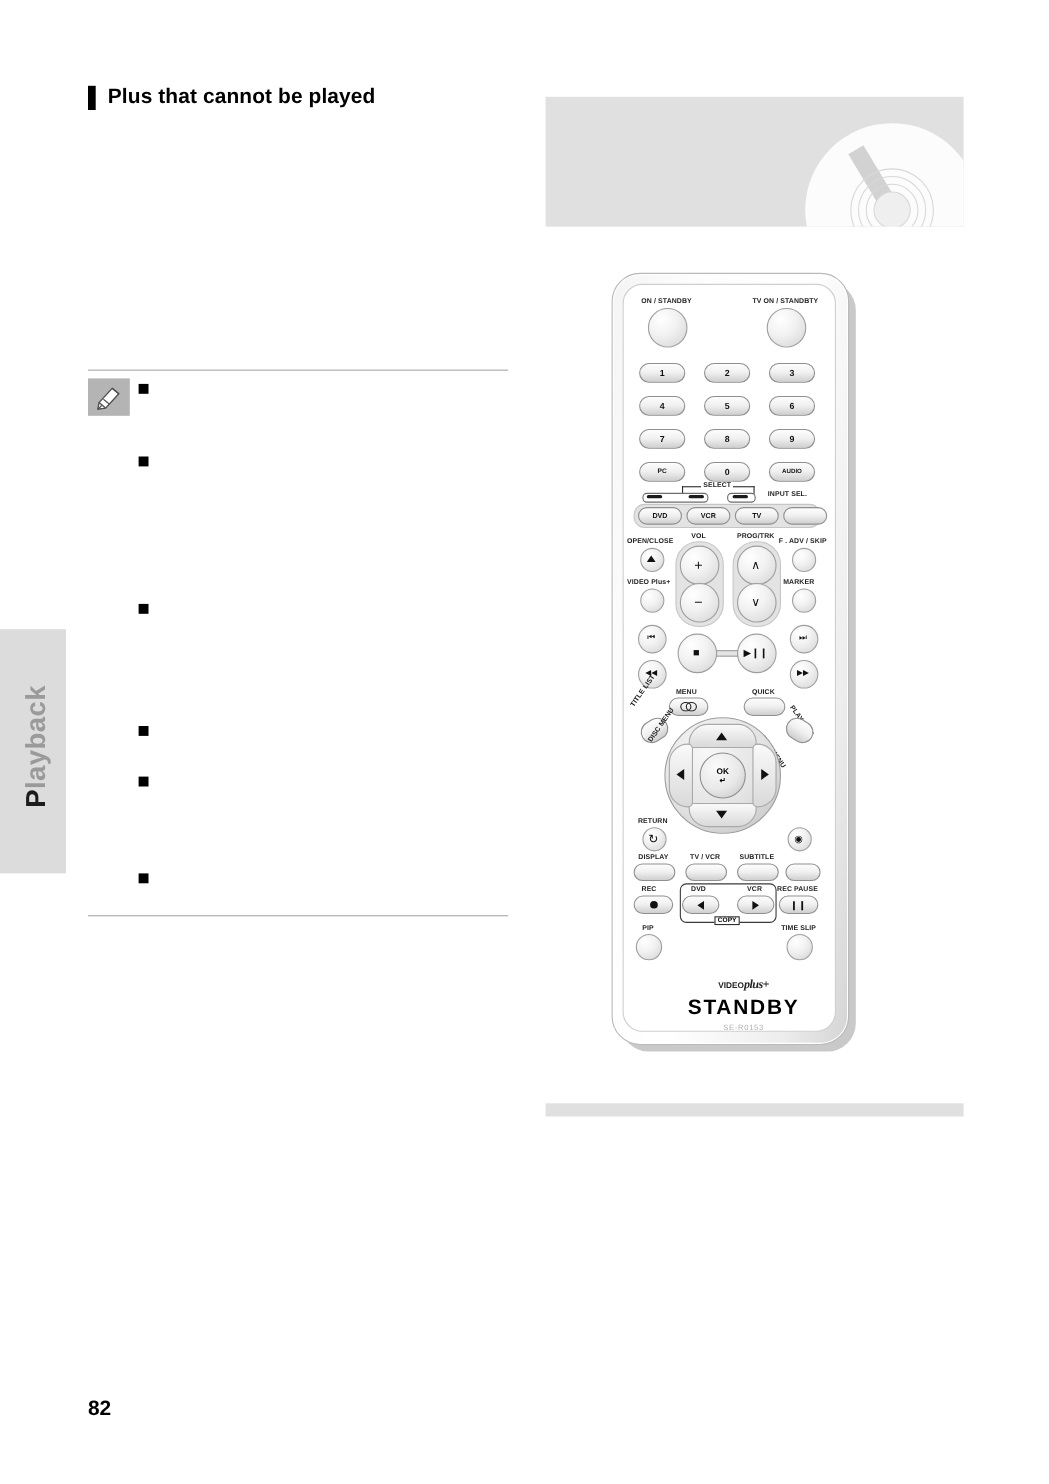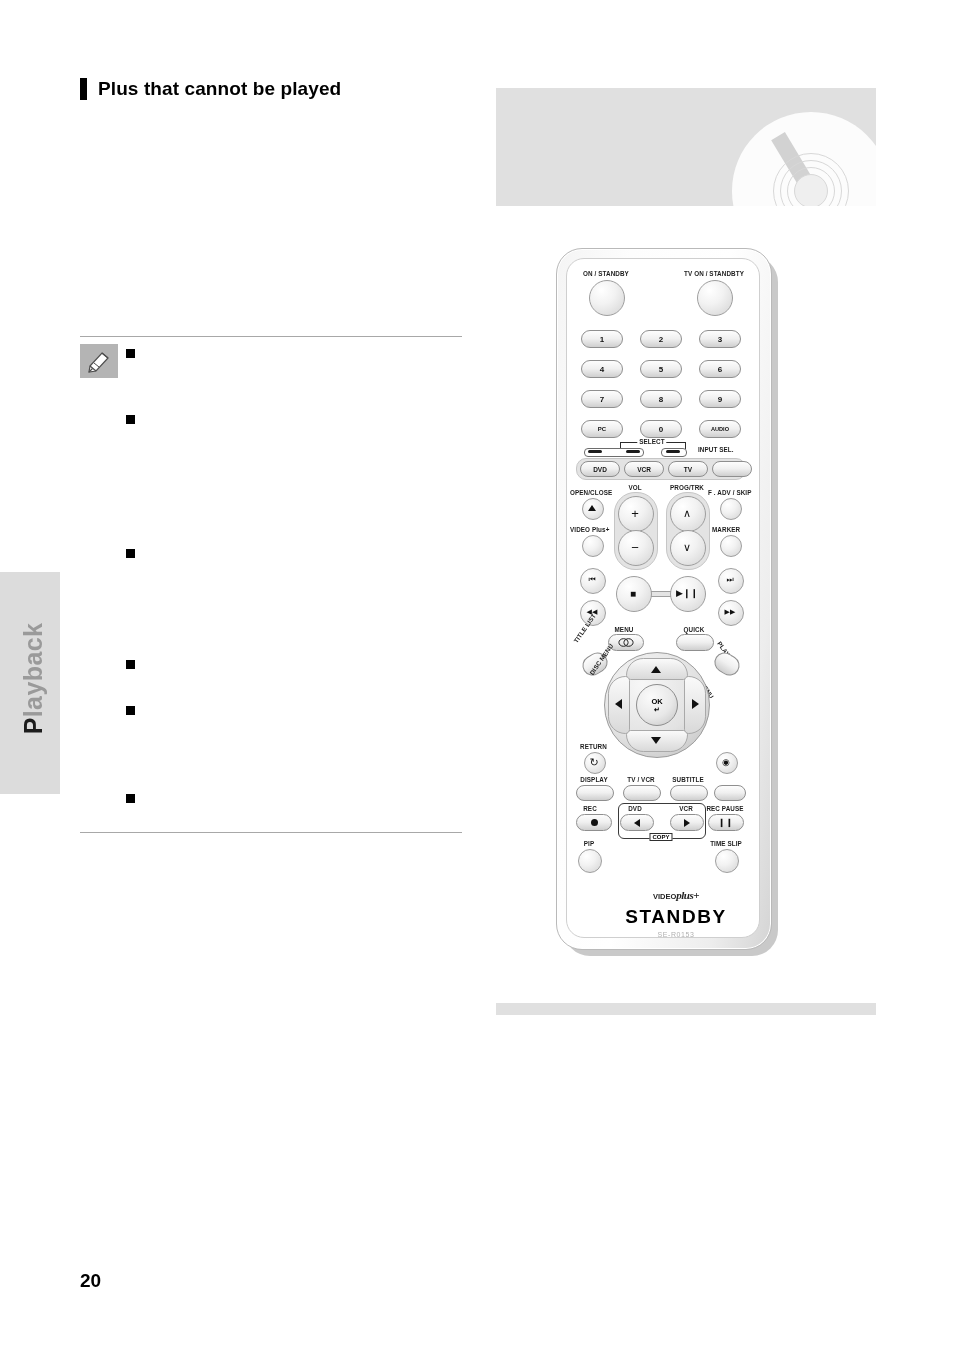--- a/index.html
+++ b/index.html
@@ -139,21 +139,21 @@
   </svg>
 </div>
 
 <div class="bullet" style="top:349px"></div>
 <div class="bullet" style="top:415px"></div>
 <div class="bullet" style="top:549px"></div>
 <div class="bullet" style="top:660px"></div>
 <div class="bullet" style="top:706px"></div>
 <div class="bullet" style="top:794px"></div>
 
-<div class="pagenum">20</div>
+<div class="pagenum">82</div>
 
 <div class="header-band">
   <div class="disc">
     <div class="wedge"></div>
     <div class="ring r1"></div>
       <div class="ring r2"></div>
     <div class="ring r3"></div>
       <div class="ring r4"></div>
   </div>
 </div>

